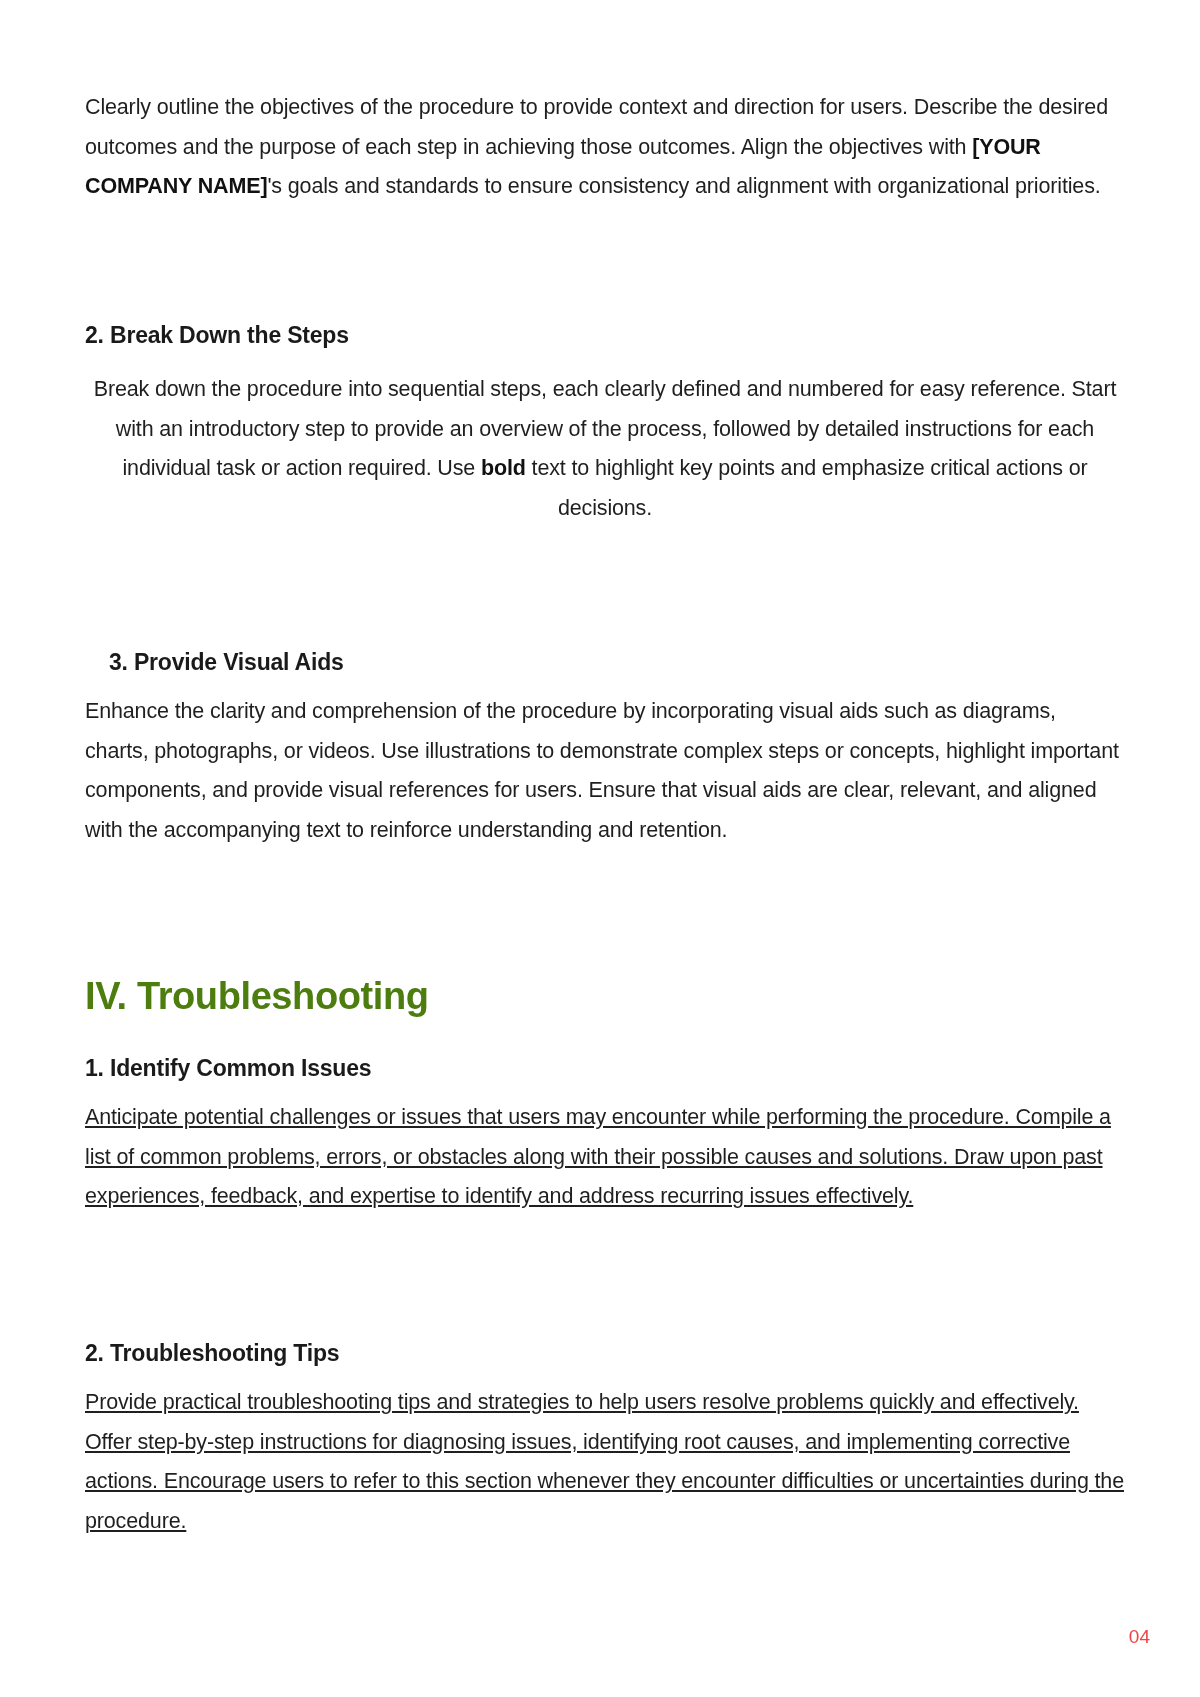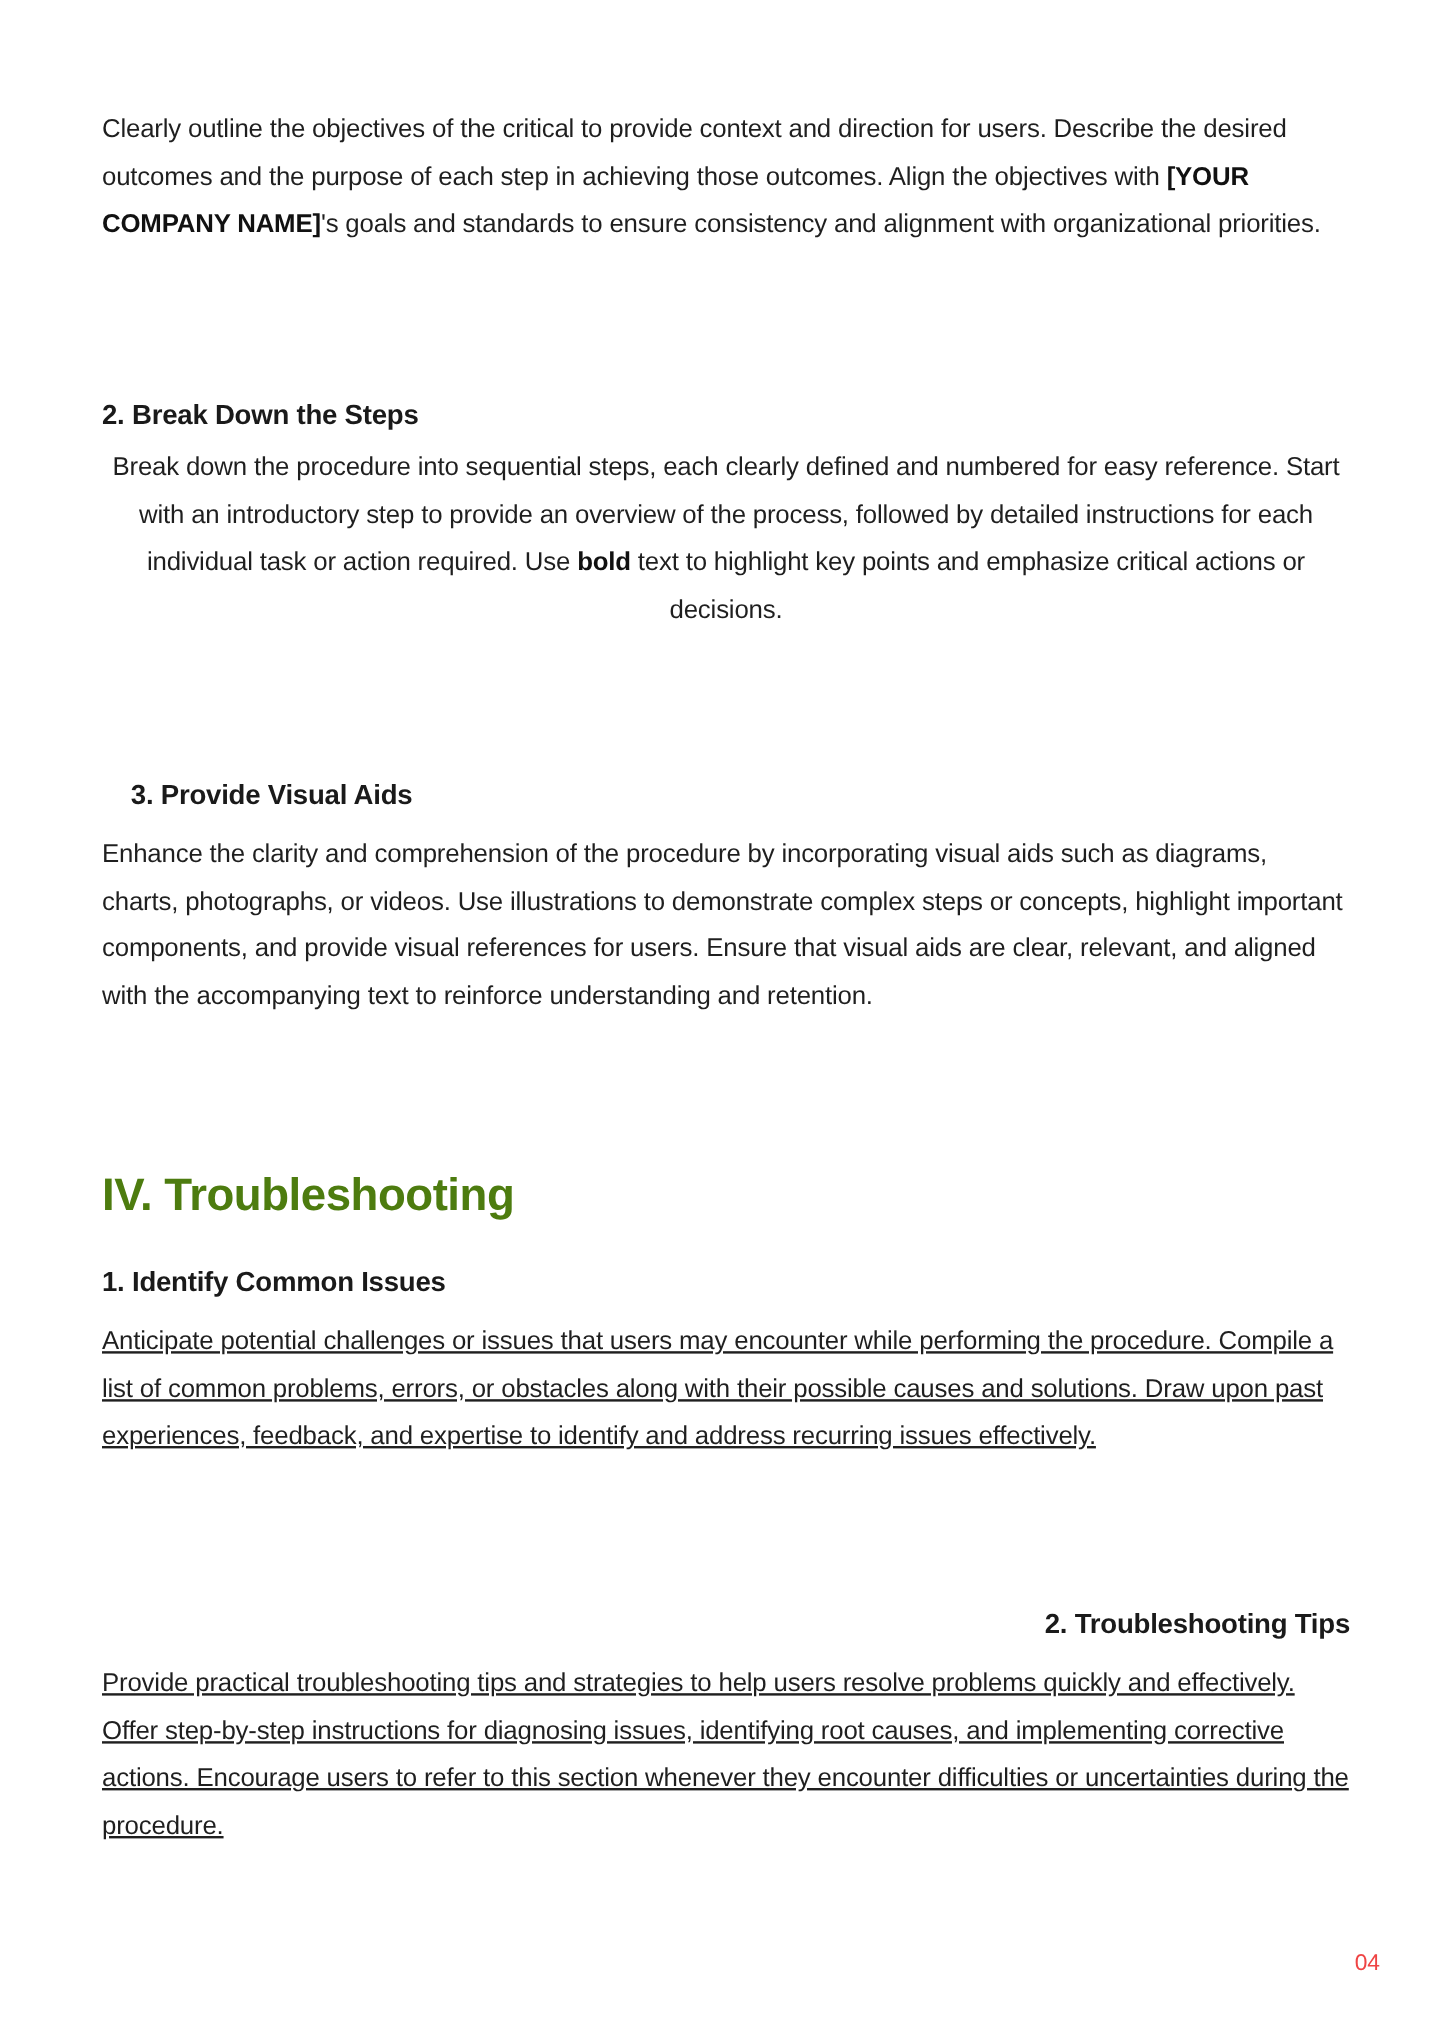--- a/index.html
+++ b/index.html
@@ -51,24 +51,24 @@
       font-size: 19px;
       color: #ef4444;
     }
   </style>
 </head>
 <body>
 
 <div class="page">
 
   <div class="block" style="top:88px;">
-    <p class="para"><span>Clearly outline the objectives of the critical to provide context and direction for users. Describe the desired outcomes and the purpose of each step in achieving those outcomes. Align the objectives with </span><b>[YOUR COMPANY NAME]</b><span>'s goals and standards to ensure consistency and alignment with organizational priorities.</span></p>
+    <p class="para"><span>Clearly outline the objectives of the procedure to provide context and direction for users. Describe the desired outcomes and the purpose of each step in achieving those outcomes. Align the objectives with </span><b>[YOUR COMPANY NAME]</b><span>'s goals and standards to ensure consistency and alignment with organizational priorities.</span></p>
   </div>
 
-  <div class="block" style="top:332px;">
+  <div class="block" style="top:322px;">
     <h3 class="subhead">2. Break Down the Steps</h3>
   </div>
   <div class="block" style="top:370px;text-align:center;">
     <p class="para"><span>Break down the procedure into sequential steps, each clearly defined and numbered for easy reference. Start with an introductory step to provide an overview of the process, followed by detailed instructions for each individual task or action required. Use </span><b>bold</b><span> text to highlight key points and emphasize critical actions or decisions.</span></p>
   </div>
 
   <div class="block" style="top:649px;margin-left:24px;">
     <h3 class="subhead">3. Provide Visual Aids</h3>
   </div>
   <div class="block" style="top:692px;">
@@ -79,21 +79,21 @@
     <h2 class="section-title">IV. Troubleshooting</h2>
   </div>
 
   <div class="block" style="top:1055px;">
     <h3 class="subhead">1. Identify Common Issues</h3>
   </div>
   <div class="block" style="top:1098px;text-decoration:underline;">
     <p class="para">Anticipate potential challenges or issues that users may encounter while performing the procedure. Compile a list of common problems, errors, or obstacles along with their possible causes and solutions. Draw upon past experiences, feedback, and expertise to identify and address recurring issues effectively.</p>
   </div>
 
-  <div class="block" style="top:1340px;text-align:right;">
+  <div class="block" style="top:1340px;">
     <h3 class="subhead">2. Troubleshooting Tips</h3>
   </div>
   <div class="block" style="top:1383px;text-decoration:underline;">
     <p class="para">Provide practical troubleshooting tips and strategies to help users resolve problems quickly and effectively. Offer step-by-step instructions for diagnosing issues, identifying root causes, and implementing corrective actions. Encourage users to refer to this section whenever they encounter difficulties or uncertainties during the procedure.</p>
   </div>
 
 </div>
 
 <div class="page-number">04</div>
 

